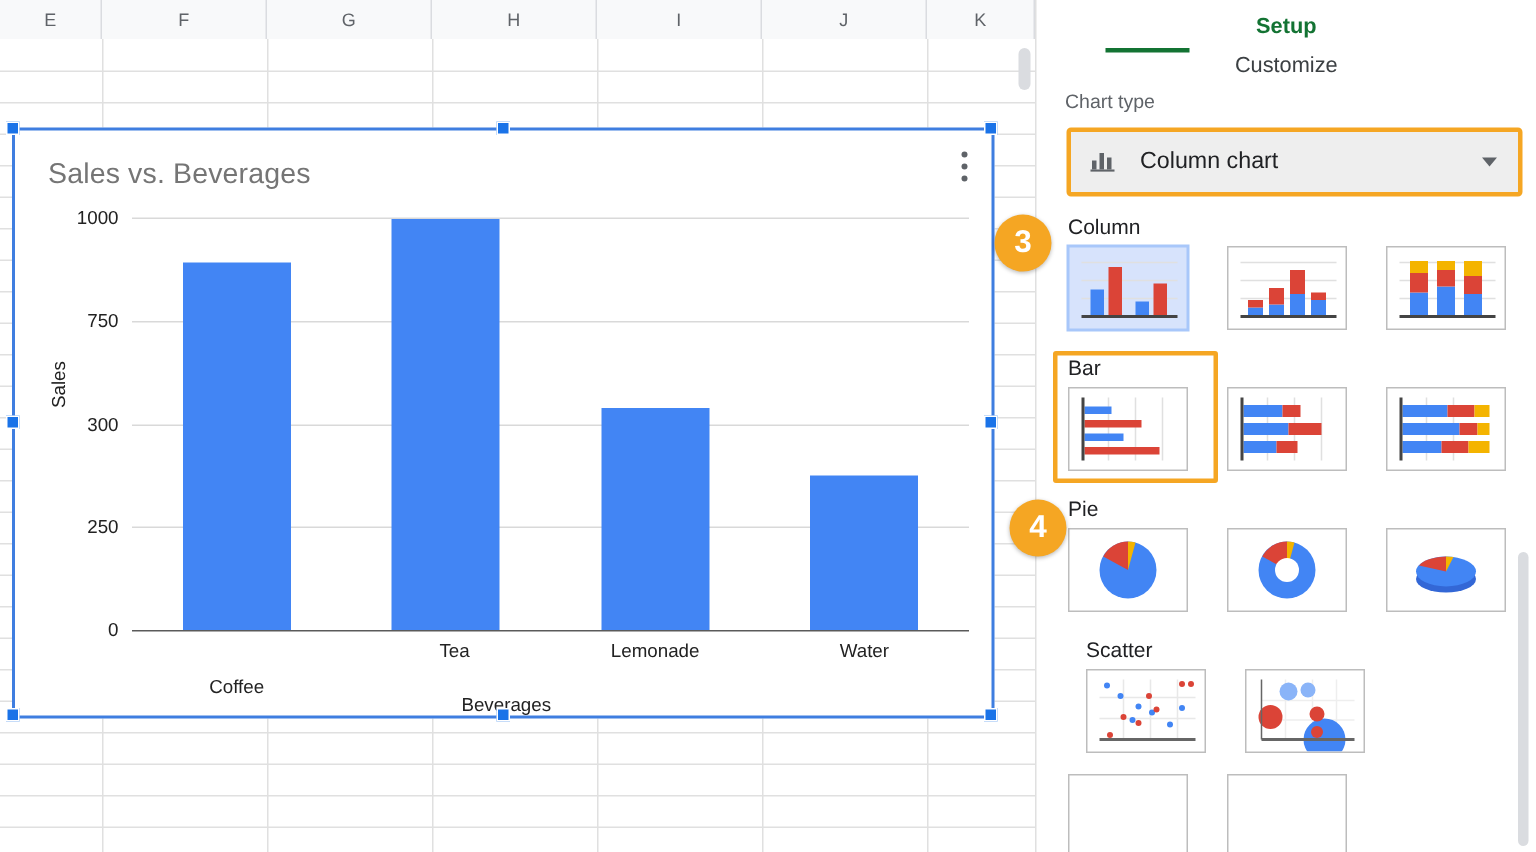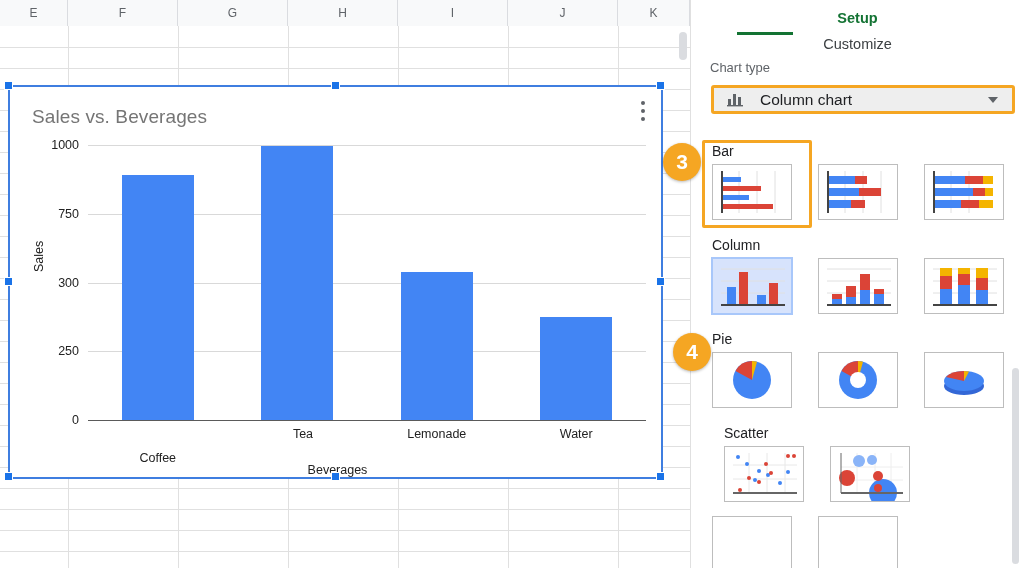--- a/index.html
+++ b/index.html
@@ -134,21 +134,21 @@
   #tab-underline {
     position: absolute; left: 46px; top: 32px;
     width: 56px; height: 3px; background: #137333;
   }
   #chart-type-label {
     position: absolute; left: 710px; top: 60px;
     font-size: 13px; color: #5f6368;
   }
   #chart-type-select {
     position: absolute; left: 711px; top: 85px;
-    width: 304px; height: 29px;
+    width: 304px; height: 46px;
     background: #eeeeee;
     border: 3px solid #f5a623;
     border-radius: 3px;
     display: flex; align-items: center;
     padding: 0 12px;
   }
   #chart-type-select .ct-text {
     font-size: 15.5px; color: #202124; margin-left: 14px;
   }
   .caret {
@@ -330,68 +330,20 @@
         <rect x="12" y="8" width="3" height="8" fill="#5f6368"></rect>
         <rect x="1" y="16" width="16" height="1.4" fill="#5f6368"></rect>
       </svg>
     </span>
     <span class="ct-text">Column chart</span>
     <span class="caret"></span>
   </div>
 
   <div id="sections">
       <div class="section" style="margin-bottom: 14px;">
-        <div class="section-title">Bar</div>
-        <div class="thumb-row">
-          <div class="thumb">
-            <svg width="78" height="54" viewBox="0 0 78 54">
-              <line x1="26" y1="6" x2="26" y2="48" stroke="#e0e0e0"></line>
-              <line x1="44" y1="6" x2="44" y2="48" stroke="#e0e0e0"></line>
-              <line x1="62" y1="6" x2="62" y2="48" stroke="#e0e0e0"></line>
-              <rect x="10" y="12" width="18" height="5" fill="#4285f4"></rect>
-              <rect x="10" y="21" width="38" height="5" fill="#db4437"></rect>
-              <rect x="10" y="30" width="26" height="5" fill="#4285f4"></rect>
-              <rect x="10" y="39" width="50" height="5" fill="#db4437"></rect>
-              <line x1="9" y1="6" x2="9" y2="48" stroke="#444" stroke-width="2"></line>
-            </svg>
-          </div>
-          <div class="thumb">
-            <svg width="78" height="54" viewBox="0 0 78 54">
-              <line x1="26" y1="6" x2="26" y2="48" stroke="#e0e0e0"></line>
-              <line x1="44" y1="6" x2="44" y2="48" stroke="#e0e0e0"></line>
-              <line x1="62" y1="6" x2="62" y2="48" stroke="#e0e0e0"></line>
-              <rect x="10" y="11" width="26" height="8" fill="#4285f4"></rect>
-              <rect x="36" y="11" width="12" height="8" fill="#db4437"></rect>
-              <rect x="10" y="23" width="30" height="8" fill="#4285f4"></rect>
-              <rect x="40" y="23" width="22" height="8" fill="#db4437"></rect>
-              <rect x="10" y="35" width="22" height="8" fill="#4285f4"></rect>
-              <rect x="32" y="35" width="14" height="8" fill="#db4437"></rect>
-              <line x1="9" y1="6" x2="9" y2="48" stroke="#444" stroke-width="2"></line>
-            </svg>
-          </div>
-          <div class="thumb">
-            <svg width="78" height="54" viewBox="0 0 78 54">
-              <line x1="26" y1="6" x2="26" y2="48" stroke="#e0e0e0"></line>
-              <line x1="44" y1="6" x2="44" y2="48" stroke="#e0e0e0"></line>
-              <rect x="10" y="11" width="30" height="8" fill="#4285f4"></rect>
-              <rect x="40" y="11" width="18" height="8" fill="#db4437"></rect>
-              <rect x="58" y="11" width="10" height="8" fill="#f4b400"></rect>
-              <rect x="10" y="23" width="38" height="8" fill="#4285f4"></rect>
-              <rect x="48" y="23" width="12" height="8" fill="#db4437"></rect>
-              <rect x="60" y="23" width="8" height="8" fill="#f4b400"></rect>
-              <rect x="10" y="35" width="26" height="8" fill="#4285f4"></rect>
-              <rect x="36" y="35" width="18" height="8" fill="#db4437"></rect>
-              <rect x="54" y="35" width="14" height="8" fill="#f4b400"></rect>
-              <line x1="9" y1="6" x2="9" y2="48" stroke="#444" stroke-width="2"></line>
-            </svg>
-          </div>
-        </div>
-        <div id="bar-highlight"></div>
-      </div>
-      <div class="section" style="margin-bottom: 14px;">
         <div class="section-title">Column</div>
         <div class="thumb-row">
           <div class="thumb selected">
             <svg width="78" height="54" viewBox="0 0 78 54">
               <line x1="8" y1="10" x2="72" y2="10" stroke="#e0e0e0" stroke-width="1"></line>
               <line x1="8" y1="22" x2="72" y2="22" stroke="#e0e0e0" stroke-width="1"></line>
               <line x1="8" y1="34" x2="72" y2="34" stroke="#e0e0e0" stroke-width="1"></line>
               <rect x="14" y="28" width="9" height="18" fill="#4285f4"></rect>
               <rect x="26" y="13" width="9" height="33" fill="#db4437"></rect>
               <rect x="44" y="36" width="9" height="10" fill="#4285f4"></rect>
@@ -426,20 +378,68 @@
               <rect x="33" y="26" width="12" height="20" fill="#4285f4"></rect>
               <rect x="33" y="15" width="12" height="11" fill="#db4437"></rect>
               <rect x="33" y="9" width="12" height="6" fill="#f4b400"></rect>
               <rect x="51" y="31" width="12" height="15" fill="#4285f4"></rect>
               <rect x="51" y="19" width="12" height="12" fill="#db4437"></rect>
               <rect x="51" y="9" width="12" height="10" fill="#f4b400"></rect>
               <line x1="8" y1="46" x2="72" y2="46" stroke="#444" stroke-width="2"></line>
             </svg>
           </div>
         </div>
+      </div>
+      <div class="section" style="margin-bottom: 14px;">
+        <div class="section-title">Bar</div>
+        <div class="thumb-row">
+          <div class="thumb">
+            <svg width="78" height="54" viewBox="0 0 78 54">
+              <line x1="26" y1="6" x2="26" y2="48" stroke="#e0e0e0"></line>
+              <line x1="44" y1="6" x2="44" y2="48" stroke="#e0e0e0"></line>
+              <line x1="62" y1="6" x2="62" y2="48" stroke="#e0e0e0"></line>
+              <rect x="10" y="12" width="18" height="5" fill="#4285f4"></rect>
+              <rect x="10" y="21" width="38" height="5" fill="#db4437"></rect>
+              <rect x="10" y="30" width="26" height="5" fill="#4285f4"></rect>
+              <rect x="10" y="39" width="50" height="5" fill="#db4437"></rect>
+              <line x1="9" y1="6" x2="9" y2="48" stroke="#444" stroke-width="2"></line>
+            </svg>
+          </div>
+          <div class="thumb">
+            <svg width="78" height="54" viewBox="0 0 78 54">
+              <line x1="26" y1="6" x2="26" y2="48" stroke="#e0e0e0"></line>
+              <line x1="44" y1="6" x2="44" y2="48" stroke="#e0e0e0"></line>
+              <line x1="62" y1="6" x2="62" y2="48" stroke="#e0e0e0"></line>
+              <rect x="10" y="11" width="26" height="8" fill="#4285f4"></rect>
+              <rect x="36" y="11" width="12" height="8" fill="#db4437"></rect>
+              <rect x="10" y="23" width="30" height="8" fill="#4285f4"></rect>
+              <rect x="40" y="23" width="22" height="8" fill="#db4437"></rect>
+              <rect x="10" y="35" width="22" height="8" fill="#4285f4"></rect>
+              <rect x="32" y="35" width="14" height="8" fill="#db4437"></rect>
+              <line x1="9" y1="6" x2="9" y2="48" stroke="#444" stroke-width="2"></line>
+            </svg>
+          </div>
+          <div class="thumb">
+            <svg width="78" height="54" viewBox="0 0 78 54">
+              <line x1="26" y1="6" x2="26" y2="48" stroke="#e0e0e0"></line>
+              <line x1="44" y1="6" x2="44" y2="48" stroke="#e0e0e0"></line>
+              <rect x="10" y="11" width="30" height="8" fill="#4285f4"></rect>
+              <rect x="40" y="11" width="18" height="8" fill="#db4437"></rect>
+              <rect x="58" y="11" width="10" height="8" fill="#f4b400"></rect>
+              <rect x="10" y="23" width="38" height="8" fill="#4285f4"></rect>
+              <rect x="48" y="23" width="12" height="8" fill="#db4437"></rect>
+              <rect x="60" y="23" width="8" height="8" fill="#f4b400"></rect>
+              <rect x="10" y="35" width="26" height="8" fill="#4285f4"></rect>
+              <rect x="36" y="35" width="18" height="8" fill="#db4437"></rect>
+              <rect x="54" y="35" width="14" height="8" fill="#f4b400"></rect>
+              <line x1="9" y1="6" x2="9" y2="48" stroke="#444" stroke-width="2"></line>
+            </svg>
+          </div>
+        </div>
+        <div id="bar-highlight"></div>
       </div>
       <div class="section" style="margin-bottom: 14px;">
         <div class="section-title">Pie</div>
         <div class="thumb-row">
           <div class="thumb">
             <svg width="78" height="54" viewBox="0 0 78 54">
               <circle cx="39" cy="27" r="19" fill="#4285f4"></circle>
               <path d="M39 27 L39 8 A19 19 0 0 0 22.5 18 Z" fill="#db4437"></path>
               <path d="M39 27 L44 8.7 A19 19 0 0 0 39 8 Z" fill="#f4b400"></path>
             </svg>

